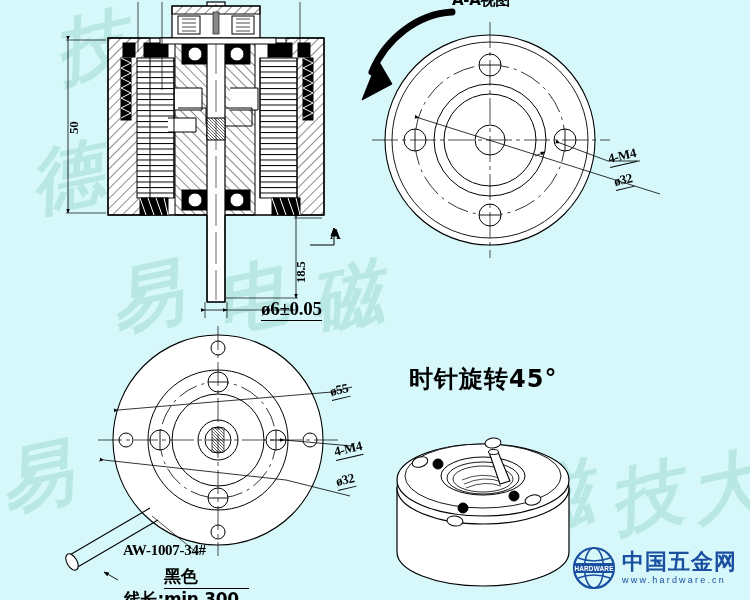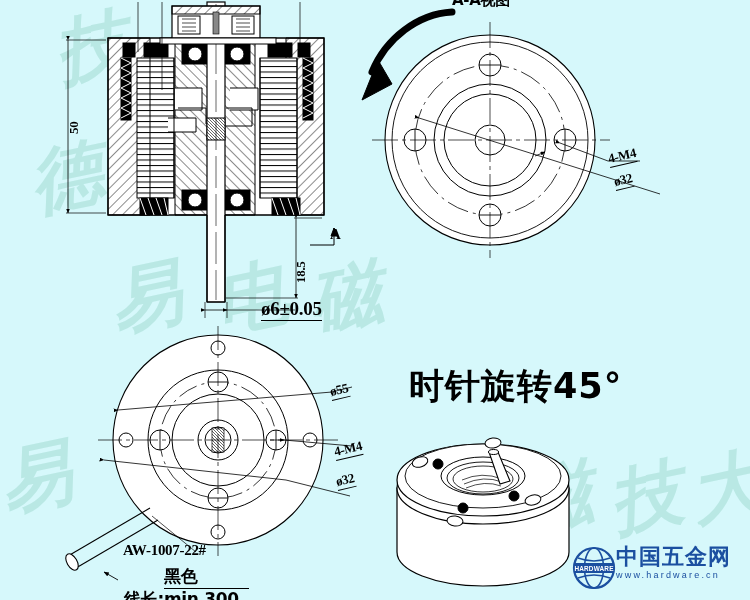--- a/index.html
+++ b/index.html
@@ -41,21 +41,22 @@
     font-weight: 700;
     font-style: italic;
     user-select: none;
     pointer-events: none;
   }
 
   
   #logo-box {
     position: absolute;
     display: flex;
-    align-items: flex-start;
+    align-items: center;
+    gap: 6px;
   }
   #logo-text-wrap { display: flex; flex-direction: column; line-height: 1; }
   #logo-cn {
     font-family: "DejaVu Sans", "Liberation Sans", sans-serif;
     font-weight: 700;
     font-size: 22px;
     color: #1b4fa0;
     letter-spacing: 1px;
   }
   #logo-url {
@@ -318,27 +319,27 @@
   <div class="lbl lbl-u" style="left:608px; top:148px; font-size:13px; transform:rotate(-13deg);">4-M4</div>
 
   <div class="lbl lbl-u" style="left:614px; top:172px; font-size:13px; transform:rotate(-13deg);">ø32</div>
 
   <div class="lbl lbl-u" style="left:330px; top:382px; font-size:13px; transform:rotate(-13deg);">ø55</div>
 
   <div class="lbl lbl-u" style="left:334px; top:441px; font-size:13px; transform:rotate(-13deg);">4-M4</div>
 
   <div class="lbl lbl-u" style="left:336px; top:472px; font-size:13px; transform:rotate(-13deg);">ø32</div>
 
-  <div class="lbl" style="left:123px; top:542px; font-size:15px;">AW-1007-22#</div>
+  <div class="lbl" style="left:123px; top:542px; font-size:15px;">AW-1007-34#</div>
 
   <div class="lbl cn lbl-u" style="left:124px; top:565px; font-size:17px; padding-right:52px;margin-left:40px;">黑色</div>
 
   <div class="lbl cn" style="left:124px; top:588px; font-size:17px;">线长:min 300</div>
 
-  <div class="lbl cn" style="left:409px; top:363px; font-size:35px; letter-spacing:1px;">时针旋转45°</div>
+  <div class="lbl cn" style="left:409px; top:363px; font-size:24px; letter-spacing:1px;">时针旋转45°</div>
 
   <div id="logo-box" style="left:572px; top:546px;">
     <svg width="44" height="44" viewBox="0 0 44 44">
       <circle cx="22" cy="22" r="20" fill="none" stroke="#1b4fa0" stroke-width="2.2"></circle>
       <ellipse cx="22" cy="22" rx="9.5" ry="20" fill="none" stroke="#1b4fa0" stroke-width="1.6"></ellipse>
       <line x1="2" y1="22" x2="42" y2="22" stroke="#1b4fa0" stroke-width="1.6"></line>
       <path d="M6,12 q16,6 32,0" fill="none" stroke="#1b4fa0" stroke-width="1.4"></path>
       <path d="M6,32 q16,-6 32,0" fill="none" stroke="#1b4fa0" stroke-width="1.4"></path>
       <rect x="3" y="17" width="38" height="10" fill="#1b4fa0"></rect>
       <text x="22" y="24.6" text-anchor="middle" fill="#ffffff" font-family="Liberation Sans, sans-serif" font-size="6.4" font-weight="bold" letter-spacing="0.2">HARDWARE</text>

